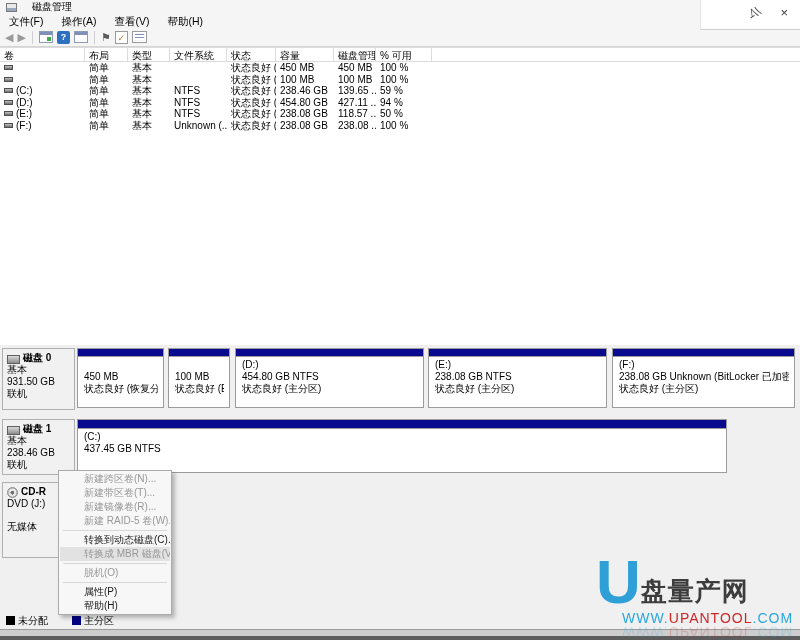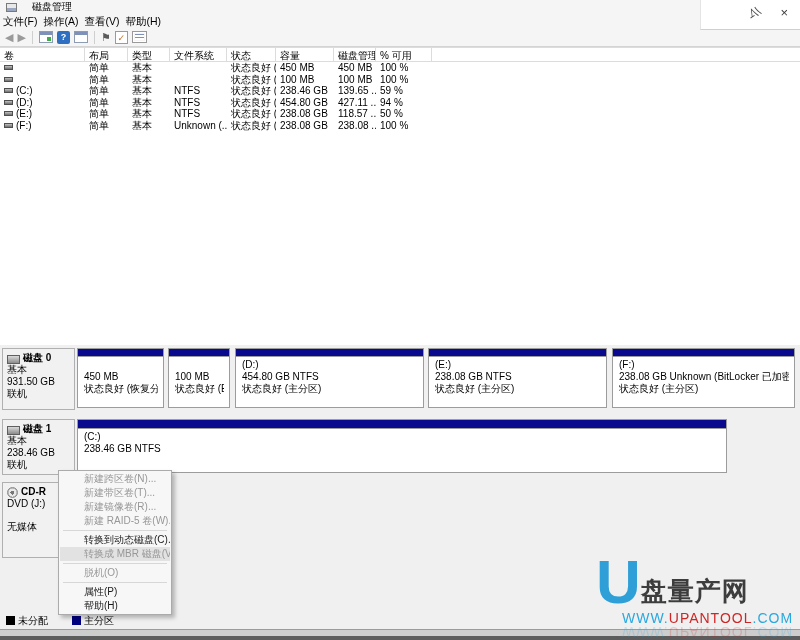--- a/index.html
+++ b/index.html
@@ -7,21 +7,21 @@
     font-family:"Liberation Sans","DejaVu Sans",sans-serif; color:#000; }
   .abs { position:absolute; }
 
   
   #titlebar { left:0; top:0; width:800px; height:14px; background:#f5f5f5;
     display:flex; align-items:center; padding-left:6px; gap:15px; font-size:10px; }
   .app-ico { width:11px; height:9px; border:1px solid #7a7a7a; background:#e9e9e9;
     box-shadow:inset 0 -3px 0 #9aa7c0; }
   #menubar { left:0; top:14px; width:800px; height:14px; background:#f5f5f5;
     display:flex; align-items:center; font-size:10.5px; }
-  #menubar .mi { padding:0 3px; height:14px; line-height:14px; }
+  #menubar .mi { padding:0 9px; height:14px; line-height:14px; }
   #toolbar { left:0; top:28px; width:800px; height:19px; background:#f5f5f5;
     border-bottom:1px solid #d4d4d4; display:flex; align-items:center; padding-left:5px; gap:4px; }
   .tb-sep { width:1px; height:13px; background:#cfcfcf; margin:0 2px; }
   .tb-arrow { font-size:11px; color:#9a9a9a; line-height:13px; }
   .tb-box { width:14px; height:12px; border:1px solid #8d9bb3; background:#fff;
     box-shadow:inset 0 3px 0 #7f91b8; position:relative; }
   .tb-box.green::after { content:""; position:absolute; right:1px; bottom:1px;
     width:4px; height:4px; background:#3fae49; }
   .tb-help { width:13px; height:13px; background:#2f6fc1; color:#fff; font-size:9px;
     font-weight:bold; text-align:center; line-height:13px; border-radius:2px; }
@@ -264,21 +264,21 @@
         <span>磁盘 1</span>
       </div>
     <div>基本</div>
     <div>238.46 GB</div>
     <div>联机</div>
   </div>
   <div class="part" style="left:77px; width:650px; height:54px;">
     <div class="part-strip tall"></div>
     <div class="part-body">
       <div>(C:)</div>
-      <div>238.46 GB NTFS</div>
+      <div>437.45 GB NTFS</div>
     </div>
   </div>
 </div>
 
 <div class="abs disk-row" style="top:482px; height:78px;">
   <div class="disk-panel" style="height:76px;">
     <div class="disk-title">
         <span class="cd-ico"></span>
         <span>CD-R</span>
       </div>

